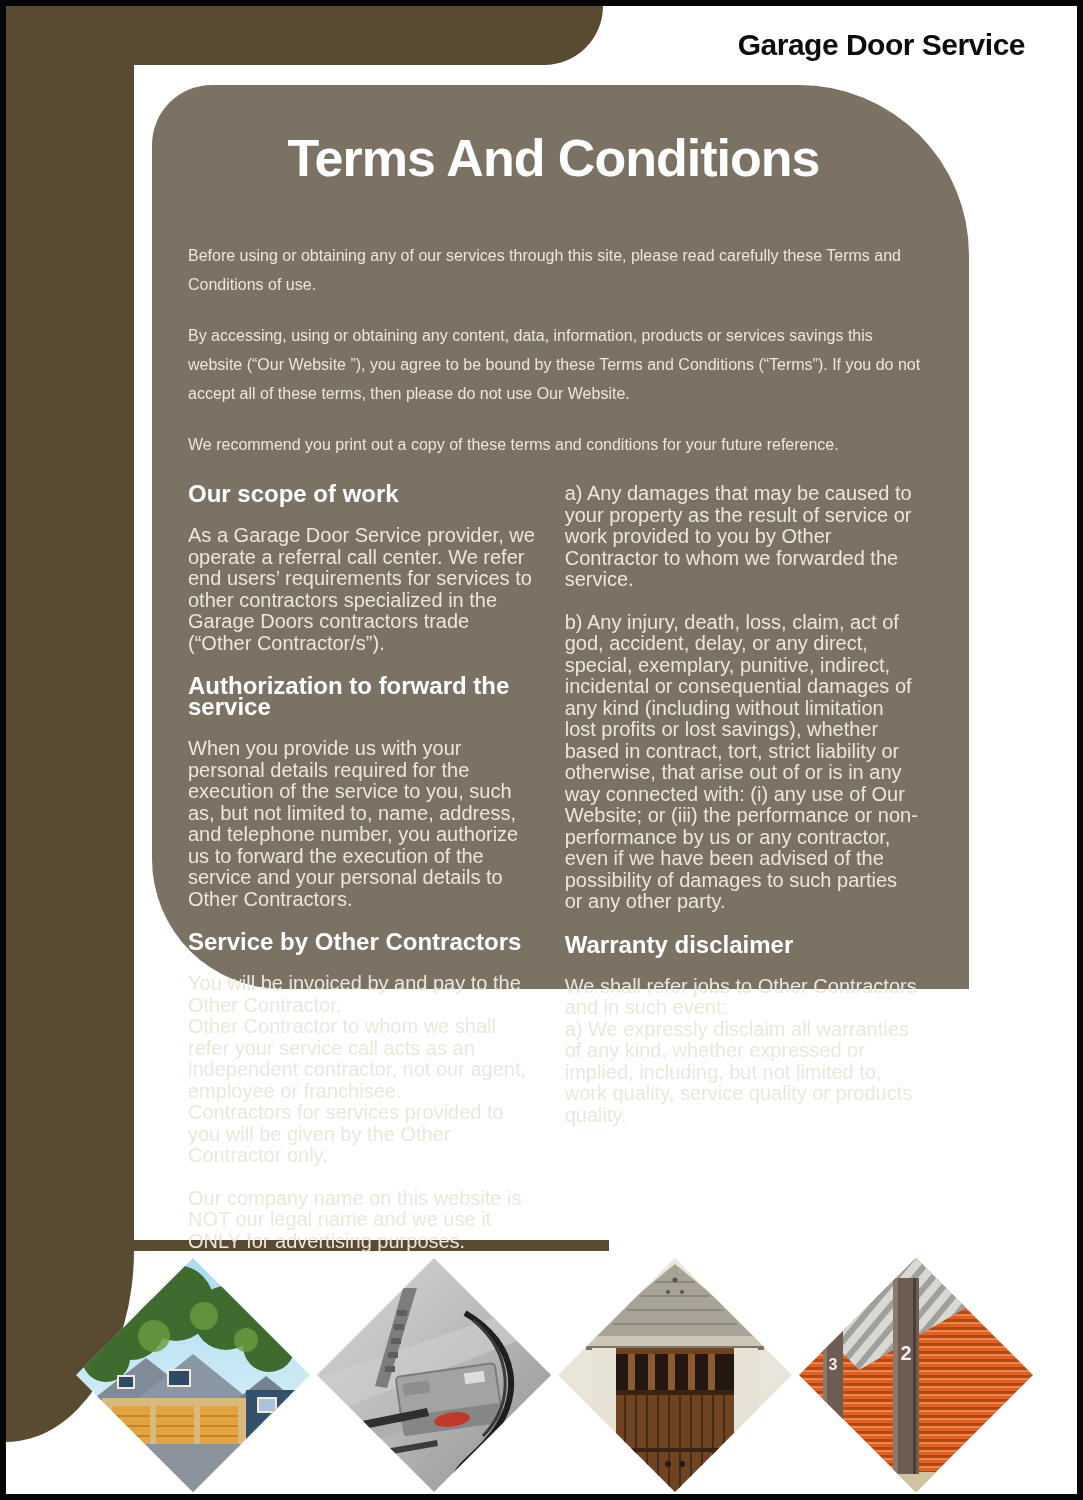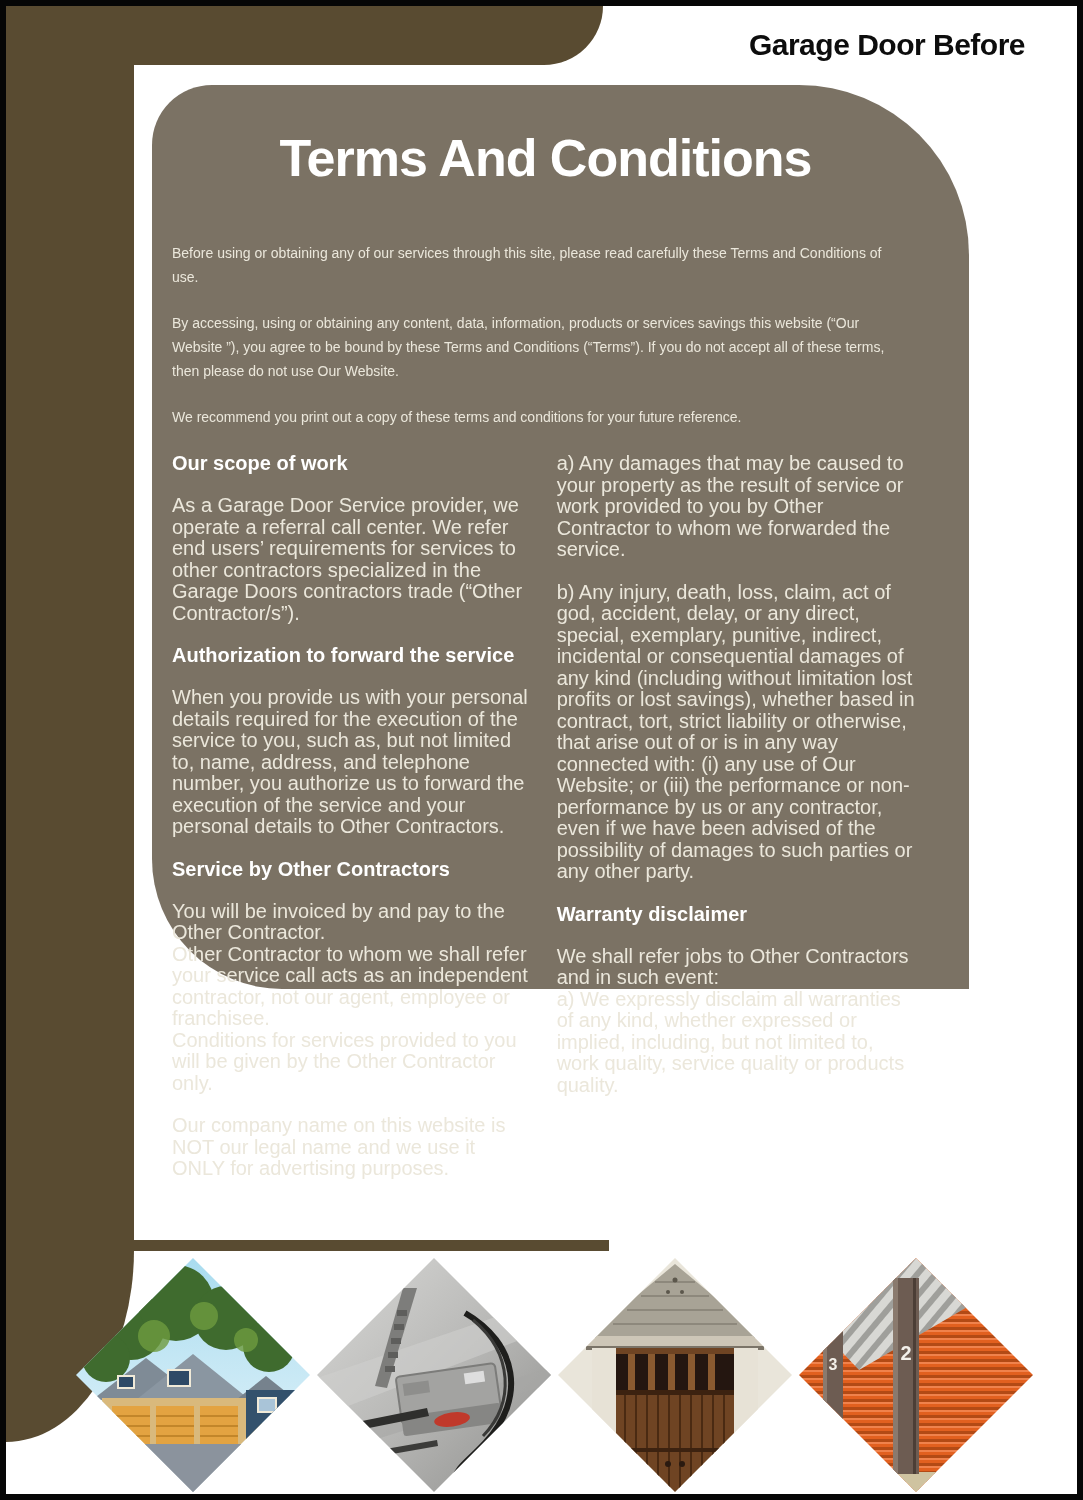--- a/index.html
+++ b/index.html
@@ -15,35 +15,35 @@
     background:var(--dark,#594b31);}
   .dark-bar{position:absolute;left:114px;top:1234px;width:489px;height:11px;
     background:var(--dark,#594b31);}
   .dark-blob{position:absolute;left:0;top:1244px;width:128px;height:192px;
     background:var(--dark,#594b31);border-bottom-right-radius:128px 192px;}
   
   .card{
     position:absolute;left:146px;top:79px;width:817px;height:904px;
     background:var(--card,#7b7264);
     border-radius:60px 170px 0 130px;
-    box-sizing:border-box;padding:0 50px 0 20px;
+    box-sizing:border-box;padding:0 50px 0 36px;
     color:var(--body-text,#ebe7db);
   }
   .page-title{
     margin:44px 0 0 0;text-align:center;
     font-size:52px;line-height:58px;font-weight:bold;letter-spacing:-1px;
     color:var(--title-text,#ffffff);
   }
   .intro{margin-top:54px;width:742px;}
-  .intro p{margin:0 4px 22px 0;font-size:14px;line-height:24px;}
+  .intro p{margin:0 4px 22px 0;font-size:16px;line-height:29px;}
   
   .columns{display:flex;gap:28px;margin-top:24px;}
   .col{width:372px;}
   .col-right{width:378px;}
-  .blk-heading{margin:0;font-size:20px;line-height:21px;font-weight:bold;
+  .blk-heading{margin:0;font-size:24px;line-height:21px;font-weight:bold;
     color:var(--title-text,#ffffff);}
   .blk-para{font-size:20px;line-height:21.5px;}
   .blk-spacer{height:21px;}
   
   .brand{
     position:absolute;top:22px;right:52px;
     font-size:30px;font-weight:bold;letter-spacing:-0.5px;
     color:var(--brand-text,#0d0d0d);
   }
   
@@ -57,21 +57,21 @@
 </head>
 <body>
 
 <div class="page" style="--dark: #594b31; --card: #7b7264; --title-text: #ffffff; --body-text: #ebe7db; --brand-text: #0d0d0d;">
 
   <div class="dark-top"></div>
   <div class="dark-left"></div>
   <div class="dark-bar"></div>
   <div class="dark-blob"></div>
 
-  <div class="brand">Garage Door Before</div>
+  <div class="brand">Garage Door Service</div>
 
   <div class="card">
     <h1 class="page-title">Terms And Conditions</h1>
     <div class="intro" id="intro">
         <p>Before using or obtaining any of our services through this site, please read carefully these Terms and Conditions of use.</p>
         <p>By accessing, using or obtaining any content, data, information, products or services savings this website (“Our Website ”), you agree to be bound by these Terms and Conditions (“Terms”). If you do not accept all of these terms, then please do not use Our Website.</p>
         <p>We recommend you print out a copy of these terms and conditions for your future reference.</p>
       </div>
     <div class="columns">
       <div class="col" id="col-left">
@@ -80,21 +80,21 @@
           <div class="blk-para">As a Garage Door Service provider, we operate a referral call center. We refer end users’ requirements for services to other contractors specialized in the Garage Doors contractors trade (“Other Contractor/s”).</div>
           <div class="blk-spacer"></div>
           <h3 class="blk-heading">Authorization to forward the service</h3>
           <div class="blk-spacer"></div>
           <div class="blk-para">When you provide us with your personal details required for the execution of the service to you, such as, but not limited to, name, address, and telephone number, you authorize us to forward the execution of the service and your personal details to Other Contractors.</div>
           <div class="blk-spacer"></div>
           <h3 class="blk-heading">Service by Other Contractors</h3>
           <div class="blk-spacer"></div>
           <div class="blk-para">You will be invoiced by and pay to the Other Contractor.</div>
           <div class="blk-para">Other Contractor to whom we shall refer your service call acts as an independent contractor, not our agent, employee or franchisee.</div>
-          <div class="blk-para">Conditions for services provided to you will be given by the Other Contractor only.</div>
+          <div class="blk-para">Contractors for services provided to you will be given by the Other Contractor only.</div>
           <div class="blk-spacer"></div>
           <div class="blk-para">Our company name on this website is NOT our legal name and we use it ONLY for advertising purposes.</div>
           <div class="blk-spacer"></div>
           <h3 class="blk-heading">Limitation of liability</h3>
         </div>
       <div class="col col-right" id="col-right">
           <div class="blk-para">a) Any damages that may be caused to your property as the result of service or work provided to you by Other Contractor to whom we forwarded the service.</div>
           <div class="blk-spacer"></div>
           <div class="blk-para">b) Any injury, death, loss, claim, act of god, accident, delay, or any direct, special, exemplary, punitive, indirect, incidental or consequential damages of any kind (including without limitation lost profits or lost savings), whether based in contract, tort, strict liability or otherwise, that arise out of or is in any way connected with: (i) any use of Our Website; or (iii) the performance or non-performance by us or any contractor, even if we have been advised of the possibility of damages to such parties or any other party.</div>
           <div class="blk-spacer"></div>

